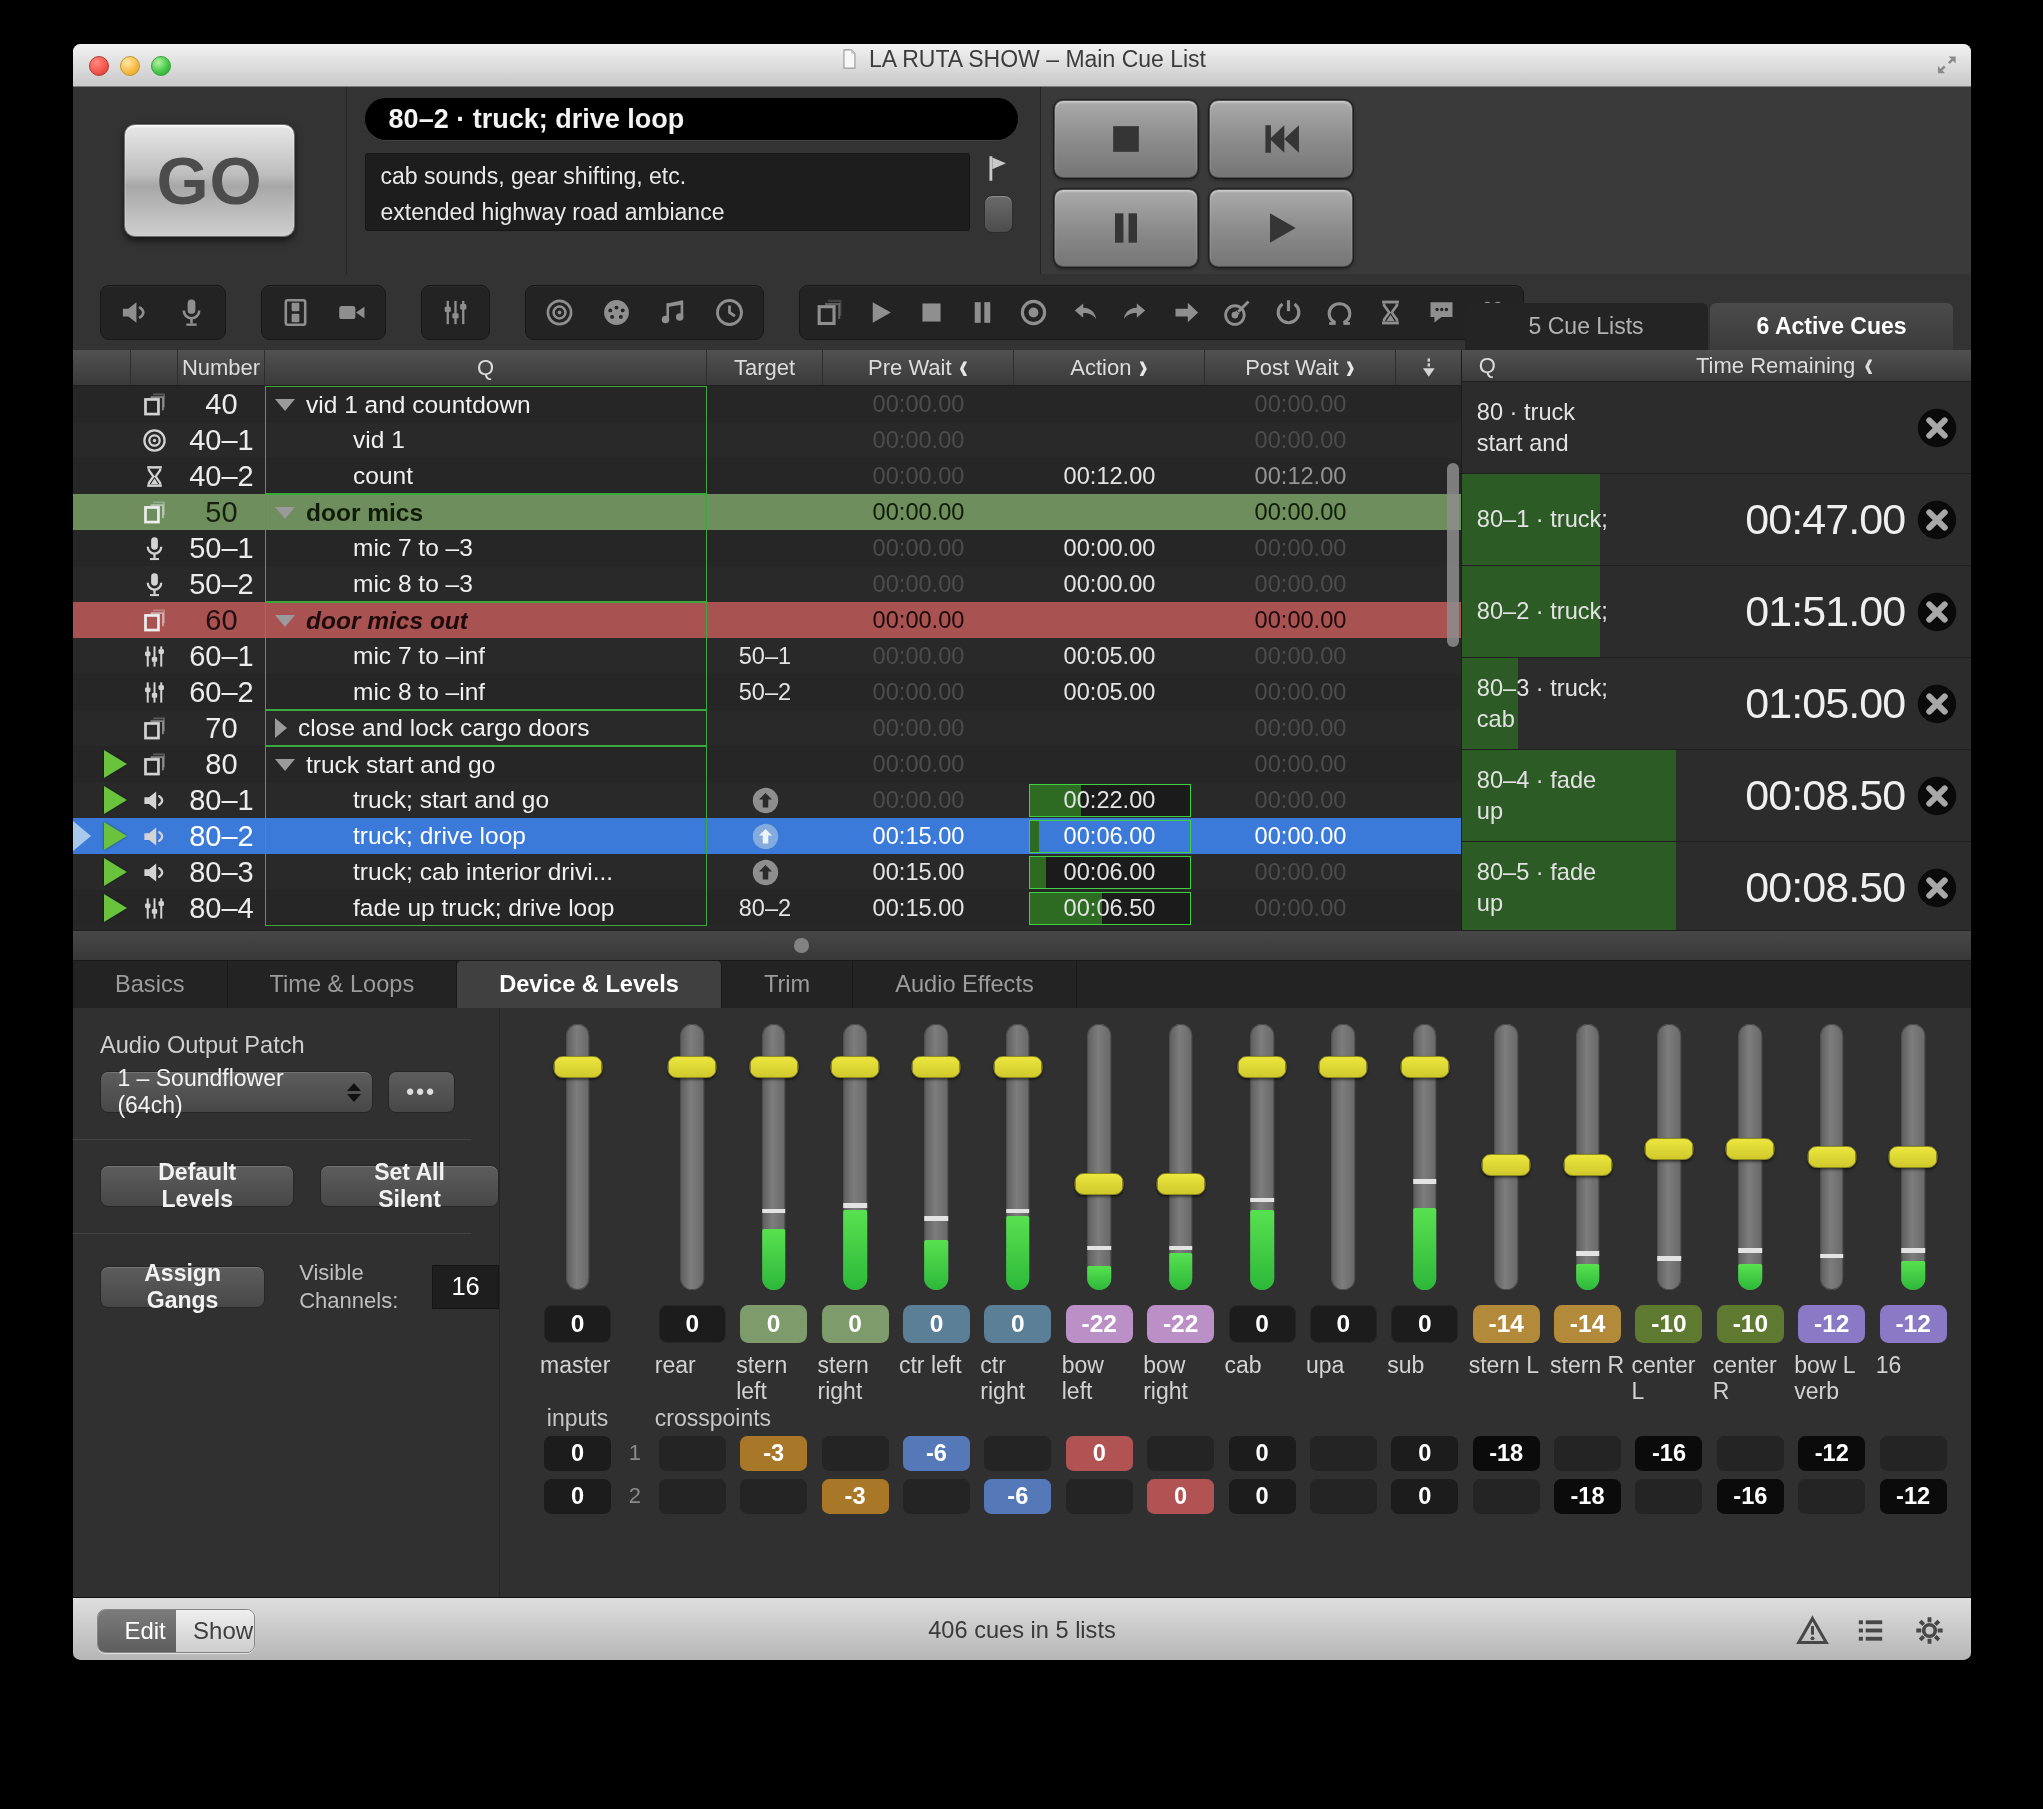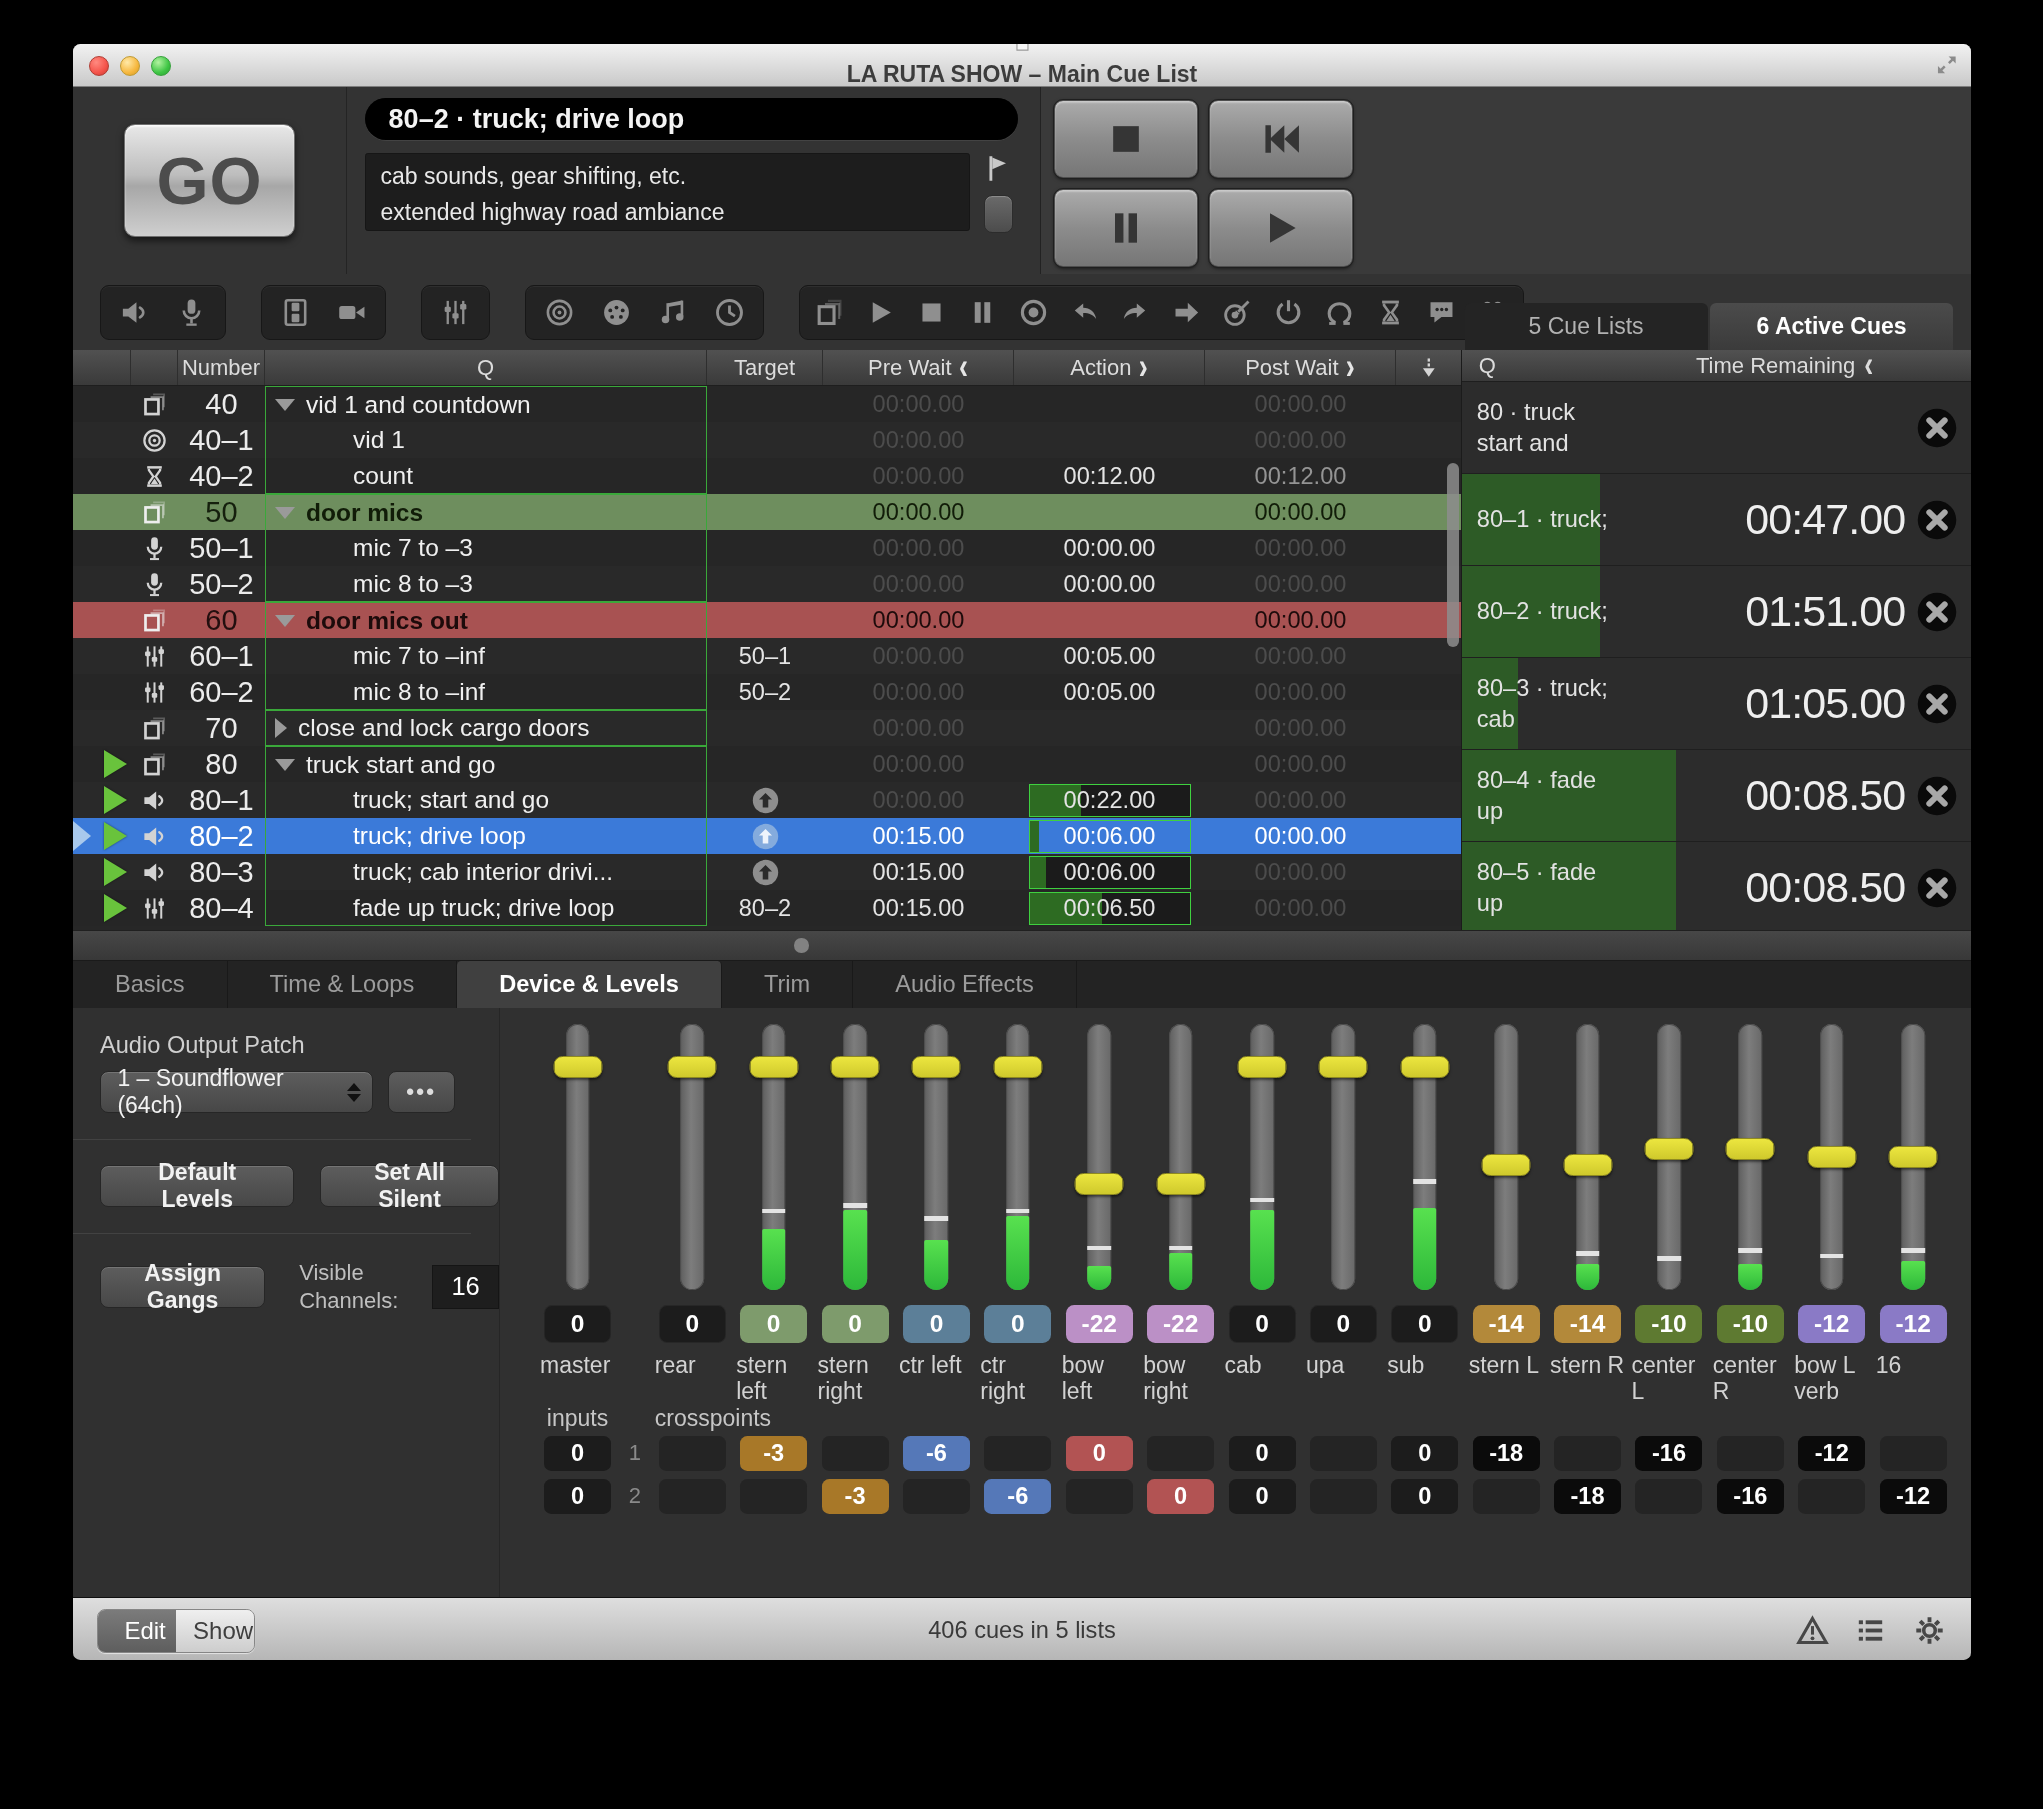--- a/index.html
+++ b/index.html
@@ -8,21 +8,21 @@
   .window{position:absolute;left:73px;top:44px;width:1898px;height:1616px;background:#2e2e2e;
     border-radius:7.3px;overflow:hidden;box-shadow:0 27px 73px rgba(0,0,0,.9);}
   
   .titlebar{position:relative;height:42px;background:linear-gradient(#f2f2f2,#c9c9c9);
     border-bottom:0.9px solid #7e7e7e;}
   .tl{position:absolute;top:11.8px;width:18px;height:18px;border-radius:50%;}
   .tl.red{left:16.4px;background:radial-gradient(circle at 35% 30%,#ff8a80,#f4534a 60%,#c63a31);border:0.9px solid #b13c33;}
   .tl.yellow{left:47px;background:radial-gradient(circle at 35% 30%,#ffe9a8,#f6b73e 60%,#d09a25);border:0.9px solid #c09a33;}
   .tl.green{left:78px;background:radial-gradient(circle at 35% 30%,#b2f3a0,#3ec544 60%,#2c9c31);border:0.9px solid #35a23a;}
   .titletext{position:absolute;left:0;right:0;top:0;height:30px;display:flex;align-items:center;justify-content:center;
-    gap:9px;color:#3c3c3c;font-size:23px;font-weight:700;flex-direction:column;}
+    gap:9px;color:#3c3c3c;font-size:23px;font-weight:400;}
   .titletext .icon{width:22px;height:22px;}
   .resize{position:absolute;right:12.7px;top:9px;width:23.6px;height:23.6px;color:#8b8b8b;}
   
   .header{position:relative;height:187px;background:#333333;display:flex;}
   .go-panel{width:273px;border-right:0.9px solid #242424;display:flex;align-items:center;justify-content:center;}
   .go-btn{width:171px;height:113px;border-radius:11px;border:0.9px solid #6f6f6f;
     background:linear-gradient(#e8e8e8,#bdbdbd 45%,#a7a7a7 55%,#cfcfcf);
     box-shadow:inset 0 1.8px 1.8px rgba(255,255,255,.8),0 3.6px 7.3px rgba(0,0,0,.55);
     color:#4c4c4c;font-weight:bold;font-size:67px;letter-spacing:0.9px;display:flex;align-items:center;justify-content:center;
     font-family:"Liberation Sans","DejaVu Sans",sans-serif;}
@@ -84,21 +84,21 @@
   .qcell{justify-content:flex-start;padding-left:9px;position:relative;}
   .qcell.qb{border-left:1.8px solid #3aa83a;border-right:1.8px solid #3aa83a;align-items:center;}
   .qcell.qstart{border-top:1.8px solid #3aa83a;}
   .qcell.qend{border-bottom:1.8px solid #3aa83a;}
   .tri{width:0;height:0;flex:0 0 auto;margin-right:11px;}
   .tri.open{border-left:10px solid transparent;border-right:10px solid transparent;border-top:12.7px solid #9a9a9a;}
   .tri.closed{border-top:10px solid transparent;border-bottom:10px solid transparent;border-left:12.7px solid #9a9a9a;}
   .tri.none{visibility:hidden;border-left:10px solid transparent;border-right:10px solid transparent;border-top:12.7px solid transparent;}
   .qname{font-size:24.5px;color:#f0f0f0;white-space:nowrap;overflow:hidden;}
   .ind1 .qname{margin-left:47px;}
-  .row.green .qname{color:#111c08;font-weight:bold;} .row.red .qname{color:#1d0b0b;font-weight:bold;}
+  .row.green .qname{color:#111c08;font-weight:bold;} .row.red .qname{color:#1d0b0b;font-weight:bold;font-style:italic;}
   .row.selected .qname{color:#fff;}
   .t{font-size:23.6px;color:#e4e4e4;}
   .t.m1{color:#4c4c4c;} .t.m2{color:#949494;}
   .row.green .t{color:#111c08;} .row.red .t{color:#1d0b0b;} .row.selected .t{color:#fff;}
   .upc{width:29px;height:29px;color:#8e8e8e;}
   .row.selected .upc{color:#84abdd;}
   .upc .inner{fill:#2b2b2b;}
   .row.selected .upc .inner{fill:#eef4fc;}
   .abox{position:relative;width:162px;height:33px;border:1.8px solid #3fd13f;box-sizing:border-box;background:#1b1b1b;
     display:flex;align-items:center;justify-content:center;overflow:hidden;}

